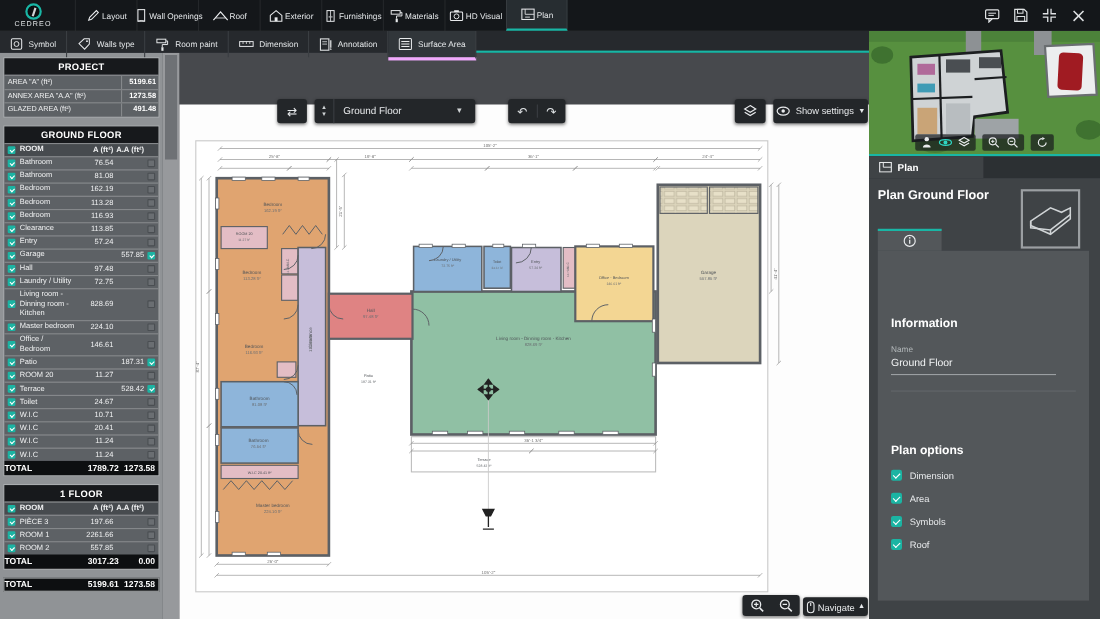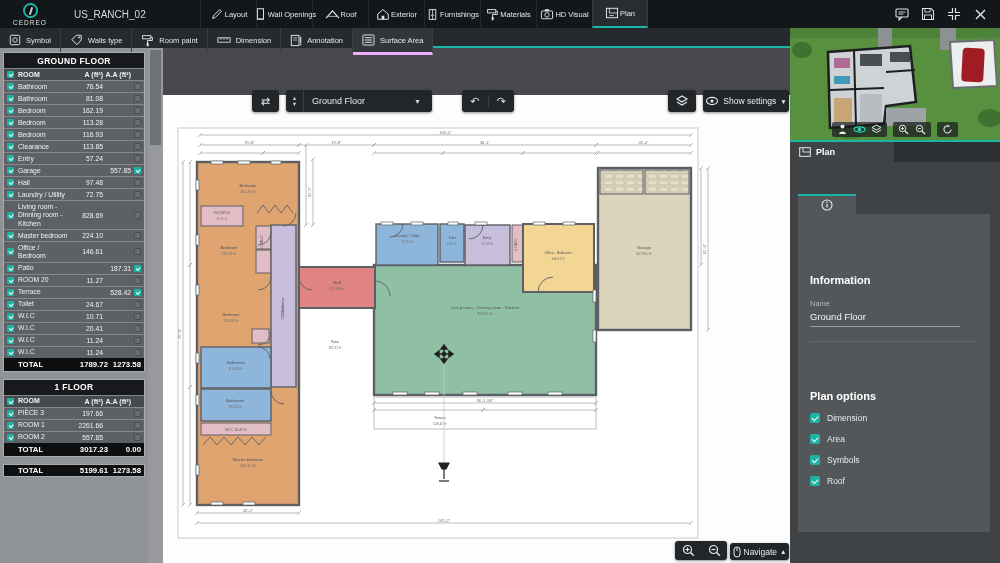--- a/index.html
+++ b/index.html
@@ -37,21 +37,21 @@
   .cbcell { width:13px; display:flex; align-items:center; justify-content:center; }
   .cb { width:7px; height:7px; border-radius:1px; background:#1bb4a3; position:relative; }
   .cb:after { content:""; position:absolute; left:1.5px; top:2px; width:3px; height:1.5px; border-left:1px solid #fff; border-bottom:1px solid #fff; transform:rotate(-45deg); }
   .cb.off { background:#6a6e72; border:1px solid #4a4e52; }
   .cb.off:after { display:none; }
   .ncell { flex:1; color:#f1f2f3; font-size:6.8px; padding:1.5px 1px 1px 1px; display:flex; align-items:center; line-height:1.25; }
   .acell { width:36px; color:#f1f2f3; font-size:6.8px; display:flex; align-items:center; justify-content:flex-end; padding-right:2px; }
   .aacell { width:26px; color:#f1f2f3; font-size:6.8px; display:flex; align-items:center; justify-content:flex-end; }
   .shead .ncell, .shead .acell, .shead .aacell { font-weight:bold; font-size:7px; }
   .stotal { display:flex; background:#0d0f11; color:#fff; font-size:7.8px; font-weight:bold; min-height:13px; align-items:center; }
-  .stotal .tl { flex:1; padding-left:14px; }
+  .stotal .tl { flex:1; }
   .stotal .ta { width:40px; text-align:right; }
   .stotal .taa { width:36px; text-align:right; padding-right:3px; }
   .prow { display:flex; background:#5d6165; border-top:1px solid #85888b; min-height:12.5px; }
   .prow .pl { flex:1; color:#f1f2f3; font-size:6.6px; display:flex; align-items:center; padding-left:3px; }
   .prow .pv { width:34px; color:#fff; font-size:6.8px; font-weight:bold; display:flex; align-items:center; justify-content:flex-end; padding-right:2px; border-left:1px solid #85888b; }
   #grand-total { margin:0 0 0 0; border:1px solid #a9acae; }
 
   
   #gutter { position:absolute; left:148px; top:48px; width:15px; bottom:0; background:#97999c; z-index:10; }
   #gutter .thumb { position:absolute; left:2px; top:2px; width:11px; height:95px; background:#6e7175; }
@@ -100,21 +100,20 @@
   svg { display:block; }
 </style>
 </head>
 <body>
 
 <div id="titlebar">
   <div id="logo">
     <div class="ring"></div>
     <div class="lt">CEDREO</div>
   </div>
-  <div id="doc-title">US_RANCH_02</div>
   <div id="top-tabs">
       <div class="ttab">
         <span>
           <svg width="14" height="14" viewBox="0 0 16 16">
             <path d="M3,13 L4,10 L11,3 L13,5 L6,12 Z" fill="none" stroke="#e8eaec" stroke-width="1.1"></path>
           </svg>
         </span>
         <span class="lbl">Layout</span>
       </div>
       <div class="ttab">
@@ -287,20 +286,37 @@
           <line x1="3" y1="6.5" x2="11" y2="6.5" stroke="#e8eaec" stroke-width="1"></line>
           <line x1="3" y1="9" x2="11" y2="9" stroke="#e8eaec" stroke-width="1"></line>
         </svg>
       </span>
       <span class="lbl">Surface Area</span>
     </div>
     <div id="t2fill"></div>
   </div>
 
 <div id="sidebar">
+  <div id="project-table">
+      <div class="stable">
+        <div class="stitle">PROJECT</div>
+        <div class="prow">
+          <span class="pl">AREA "A" (ft²)</span>
+          <span class="pv">5199.61</span>
+        </div>
+        <div class="prow">
+          <span class="pl">ANNEX AREA "A.A" (ft²)</span>
+          <span class="pv">1273.58</span>
+        </div>
+        <div class="prow">
+          <span class="pl">GLAZED AREA (ft²)</span>
+          <span class="pv">491.48</span>
+        </div>
+      </div>
+    </div>
   <div id="gf-table">
       <div class="stable">
         <div class="stitle">GROUND FLOOR</div>
         <div class="shead">
           <span class="cbcell">
             <span class="cb"></span>
           </span>
           <span class="ncell">ROOM</span>
           <span class="acell">A (ft²)</span>
           <span class="aacell">A.A (ft²)</span>
@@ -1044,20 +1060,30 @@
     <div id="rtab-plan">
       <svg width="12" height="10" viewBox="0 0 12 10">
           <rect x="0.7" y="0.7" width="10.6" height="8.6" fill="none" stroke="#e8eaec" stroke-width="1"></rect>
           <line x1="4" y1="0.7" x2="4" y2="5" stroke="#e8eaec" stroke-width="0.9"></line>
           <line x1="4" y1="5" x2="11" y2="5" stroke="#e8eaec" stroke-width="0.9"></line>
         </svg>
       <span class="lbl">Plan</span>
     </div>
   </div>
   <div id="rcontent">
+    <div style="position:relative">
+      <div id="rheading">Plan Ground Floor</div>
+      <div id="slab-box">
+        <svg width="44" height="40" viewBox="0 0 44 40">
+          <polygon points="4,22 22,10 32,14 40,10 40,16 22,30 4,28" fill="none" stroke="#cfd3d5" stroke-width="1.4"></polygon>
+          <polyline points="4,22 4,26 22,34 40,20 40,16" fill="none" stroke="#cfd3d5" stroke-width="1.4"></polyline>
+          <line x1="22" y1="30" x2="22" y2="34" stroke="#cfd3d5" stroke-width="1.4"></line>
+        </svg>
+      </div>
+    </div>
     <div id="info-tab">
       <svg width="12" height="12" viewBox="0 0 12 12">
           <circle cx="6" cy="6" r="5" fill="none" stroke="#e8eaec" stroke-width="1.1"></circle>
           <line x1="6" y1="5" x2="6" y2="8.6" stroke="#e8eaec" stroke-width="1.2"></line>
           <circle cx="6" cy="3.2" r="0.8" fill="#e8eaec"></circle>
         </svg>
     </div>
     <div id="rcard">
       <div id="info-title">Information</div>
       <div id="name-label">Name</div>

